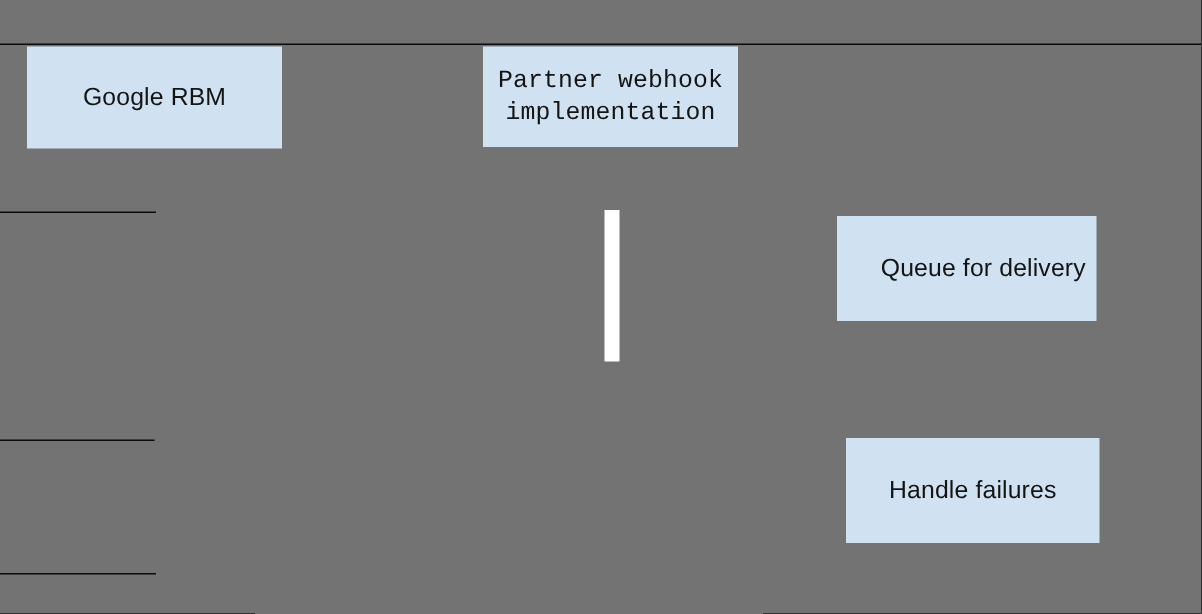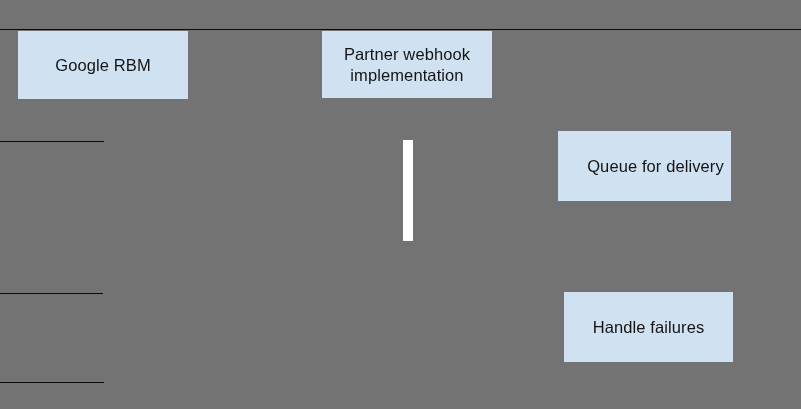--- a/index.html
+++ b/index.html
@@ -42,22 +42,22 @@
     background: #0b0b0b;
     height: 1px;
   }
   .bar {
     position: absolute;
     background: #ffffff;
   }
 
   
   #node-google-rbm      { left: 18px;  top: 31px;  width: 170px; height: 68px; }
-  #node-partner-webhook { left: 322px; top: 31px;  width: 170px; height: 67px; }
-  #node-queue-delivery  { left: 558px; top: 131px; width: 173px; height: 70px; padding-left: 28px; }
+  #node-partner-webhook { left: 322px; top: 31px;  width: 170px; height: 67px; font-family: Liberation Mono, monospace; }
+  #node-queue-delivery  { left: 558px; top: 144px; width: 173px; height: 70px; padding-left: 28px; }
   #node-handle-failures { left: 564px; top: 292px; width: 169px; height: 70px; }
 
   #bar-connector        { left: 403px; top: 140px; width: 10px; height: 101px; }
 
   #divider-top          { left: 0px;   top: 29px;  width: 801px; }
   #divider-mid          { left: 0px;   top: 141px; width: 104px; }
   #divider-low          { left: 0px;   top: 293px; width: 103px; }
   #divider-bottom       { left: 0px;   top: 382px; width: 104px; }
 </style>
 </head>

